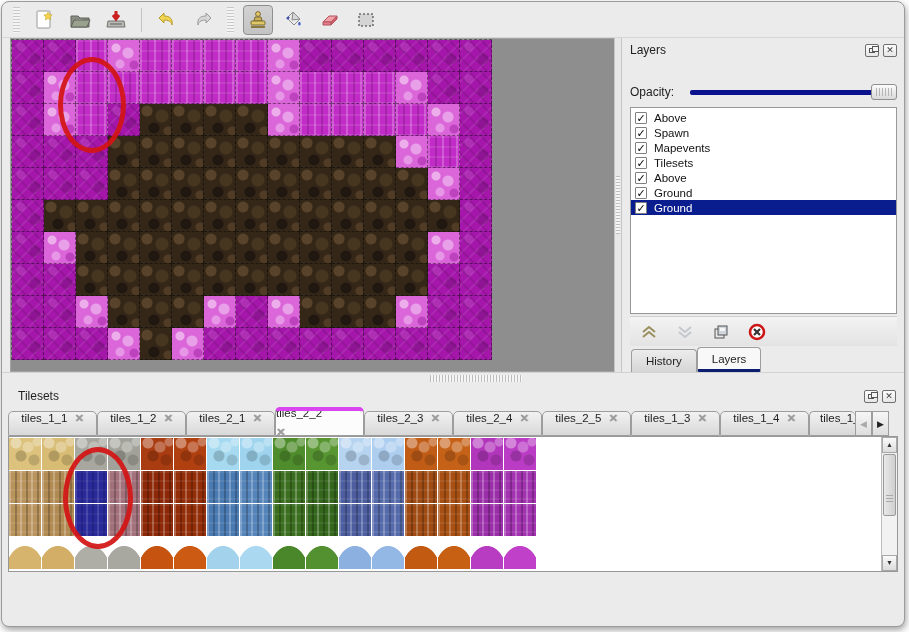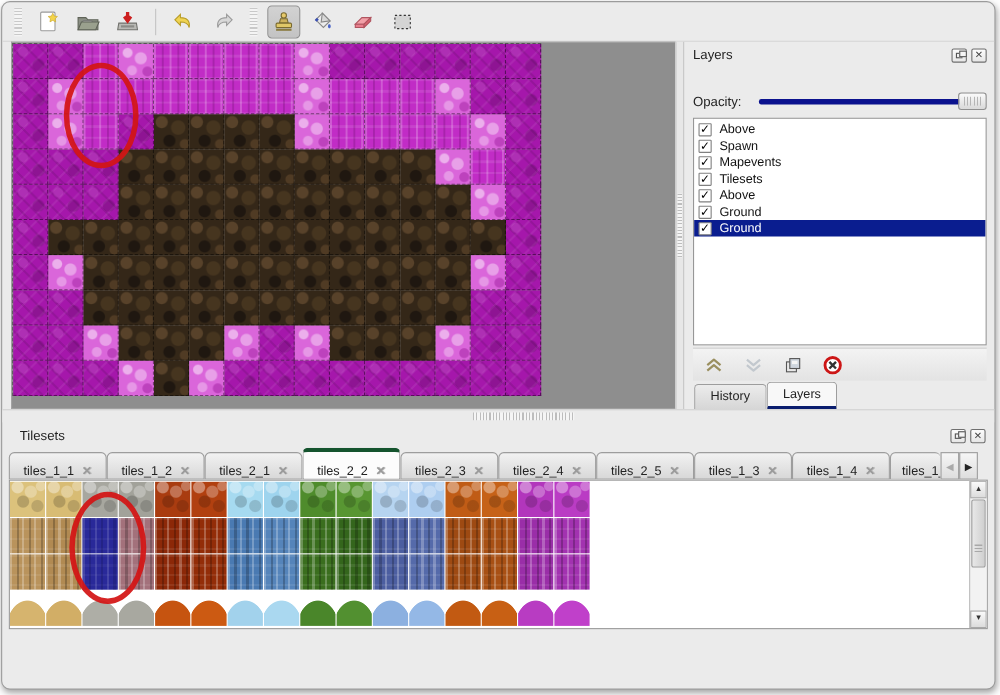--- a/index.html
+++ b/index.html
@@ -97,24 +97,24 @@
   
   .hsplitter{height:12px;position:relative;background:#ebebeb;border-top:1px solid #d2d2d2;}
   .hsplitter .ribs{position:absolute;top:2px;bottom:2px;left:428px;width:92px;
     background:repeating-linear-gradient(90deg,#bdbdbd 0 1px,#f5f5f5 1px 3px);}
 
   
   .tilesets{height:188px;display:flex;flex-direction:column;padding:0 6px;}
   .ts-head{height:22px;display:flex;align-items:center;justify-content:space-between;
     padding:2px 2px 0 10px;}
   .ts-tabs{height:30px;display:flex;align-items:flex-end;padding-left:0;}
-  .ts-tab{flex:none;width:89px;height:25px;display:flex;align-items:flex-end;justify-content:center;
+  .ts-tab{flex:none;width:89px;height:25px;display:flex;align-items:flex-start;justify-content:center;
     gap:7px;font-size:11.5px;color:#222;border:1px solid #9d9d9d;border-radius:5px 5px 0 0;
     background:linear-gradient(#f2f2f2,#d8d8d8);overflow:hidden;white-space:nowrap;}
-  .ts-tab.active{background:#fcfcfc;height:29px;border-top:4px solid #14532d;z-index:2;}
+  .ts-tab.active{background:#fcfcfc;height:29px;border-top:4px solid #d946ef;z-index:2;flex-direction:column;}
   .ts-tab.truncated{width:46px;justify-content:flex-start;padding-left:10px;border-right:none;}
   .tab-close{color:#9a9a9a;font-size:11px;font-weight:bold;text-shadow:1px 0 0 #bdbdbd;}
   .tab-arrows{display:flex;margin-left:0;}
   .arrow-btn{width:17px;height:25px;border:1px solid #9d9d9d;background:linear-gradient(#f6f6f6,#dedede);
     display:flex;align-items:center;justify-content:center;font-size:9px;color:#222;}
   .arrow-btn.disabled{color:#aaa;}
   .ts-content{flex:1;position:relative;background:#fff;border:1px solid #979797;overflow:hidden;}
   .ts-grid{position:absolute;left:0;top:1px;display:grid;grid-template-columns:repeat(16,32px);
     grid-auto-rows:32px;gap:1px;background:#fff;}
   .ts-cell{width:32px;height:32px;position:relative;}

